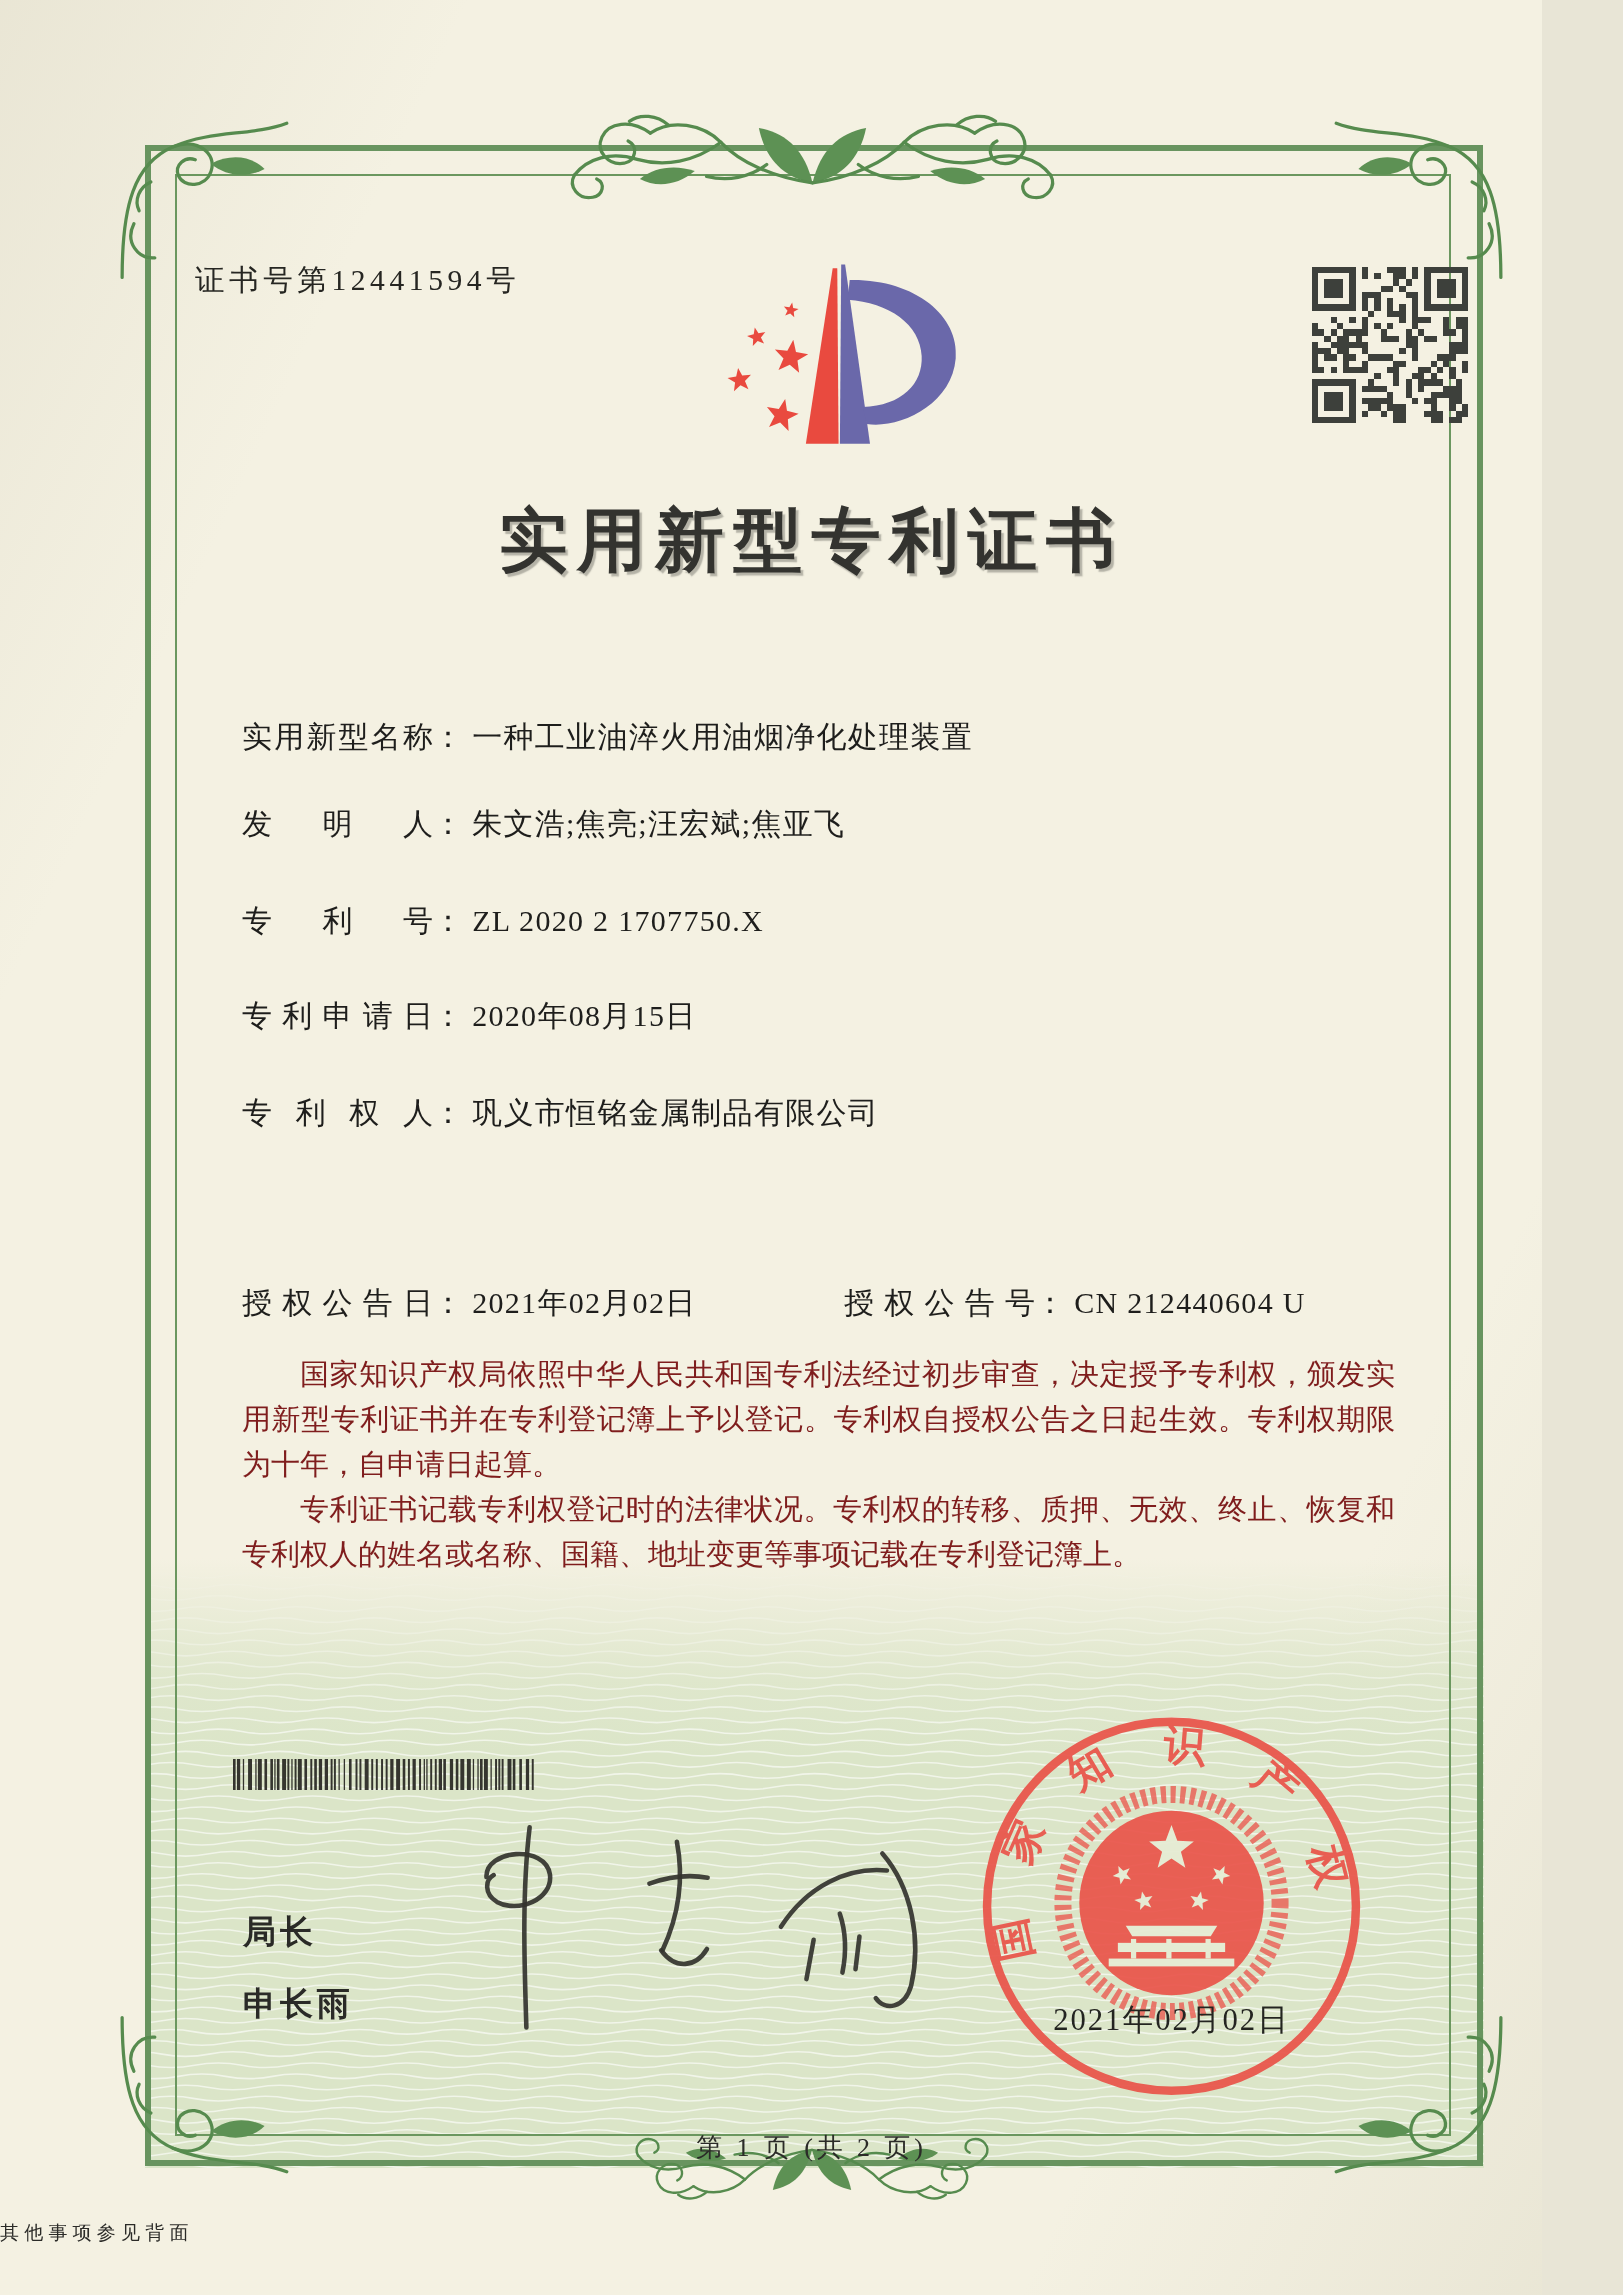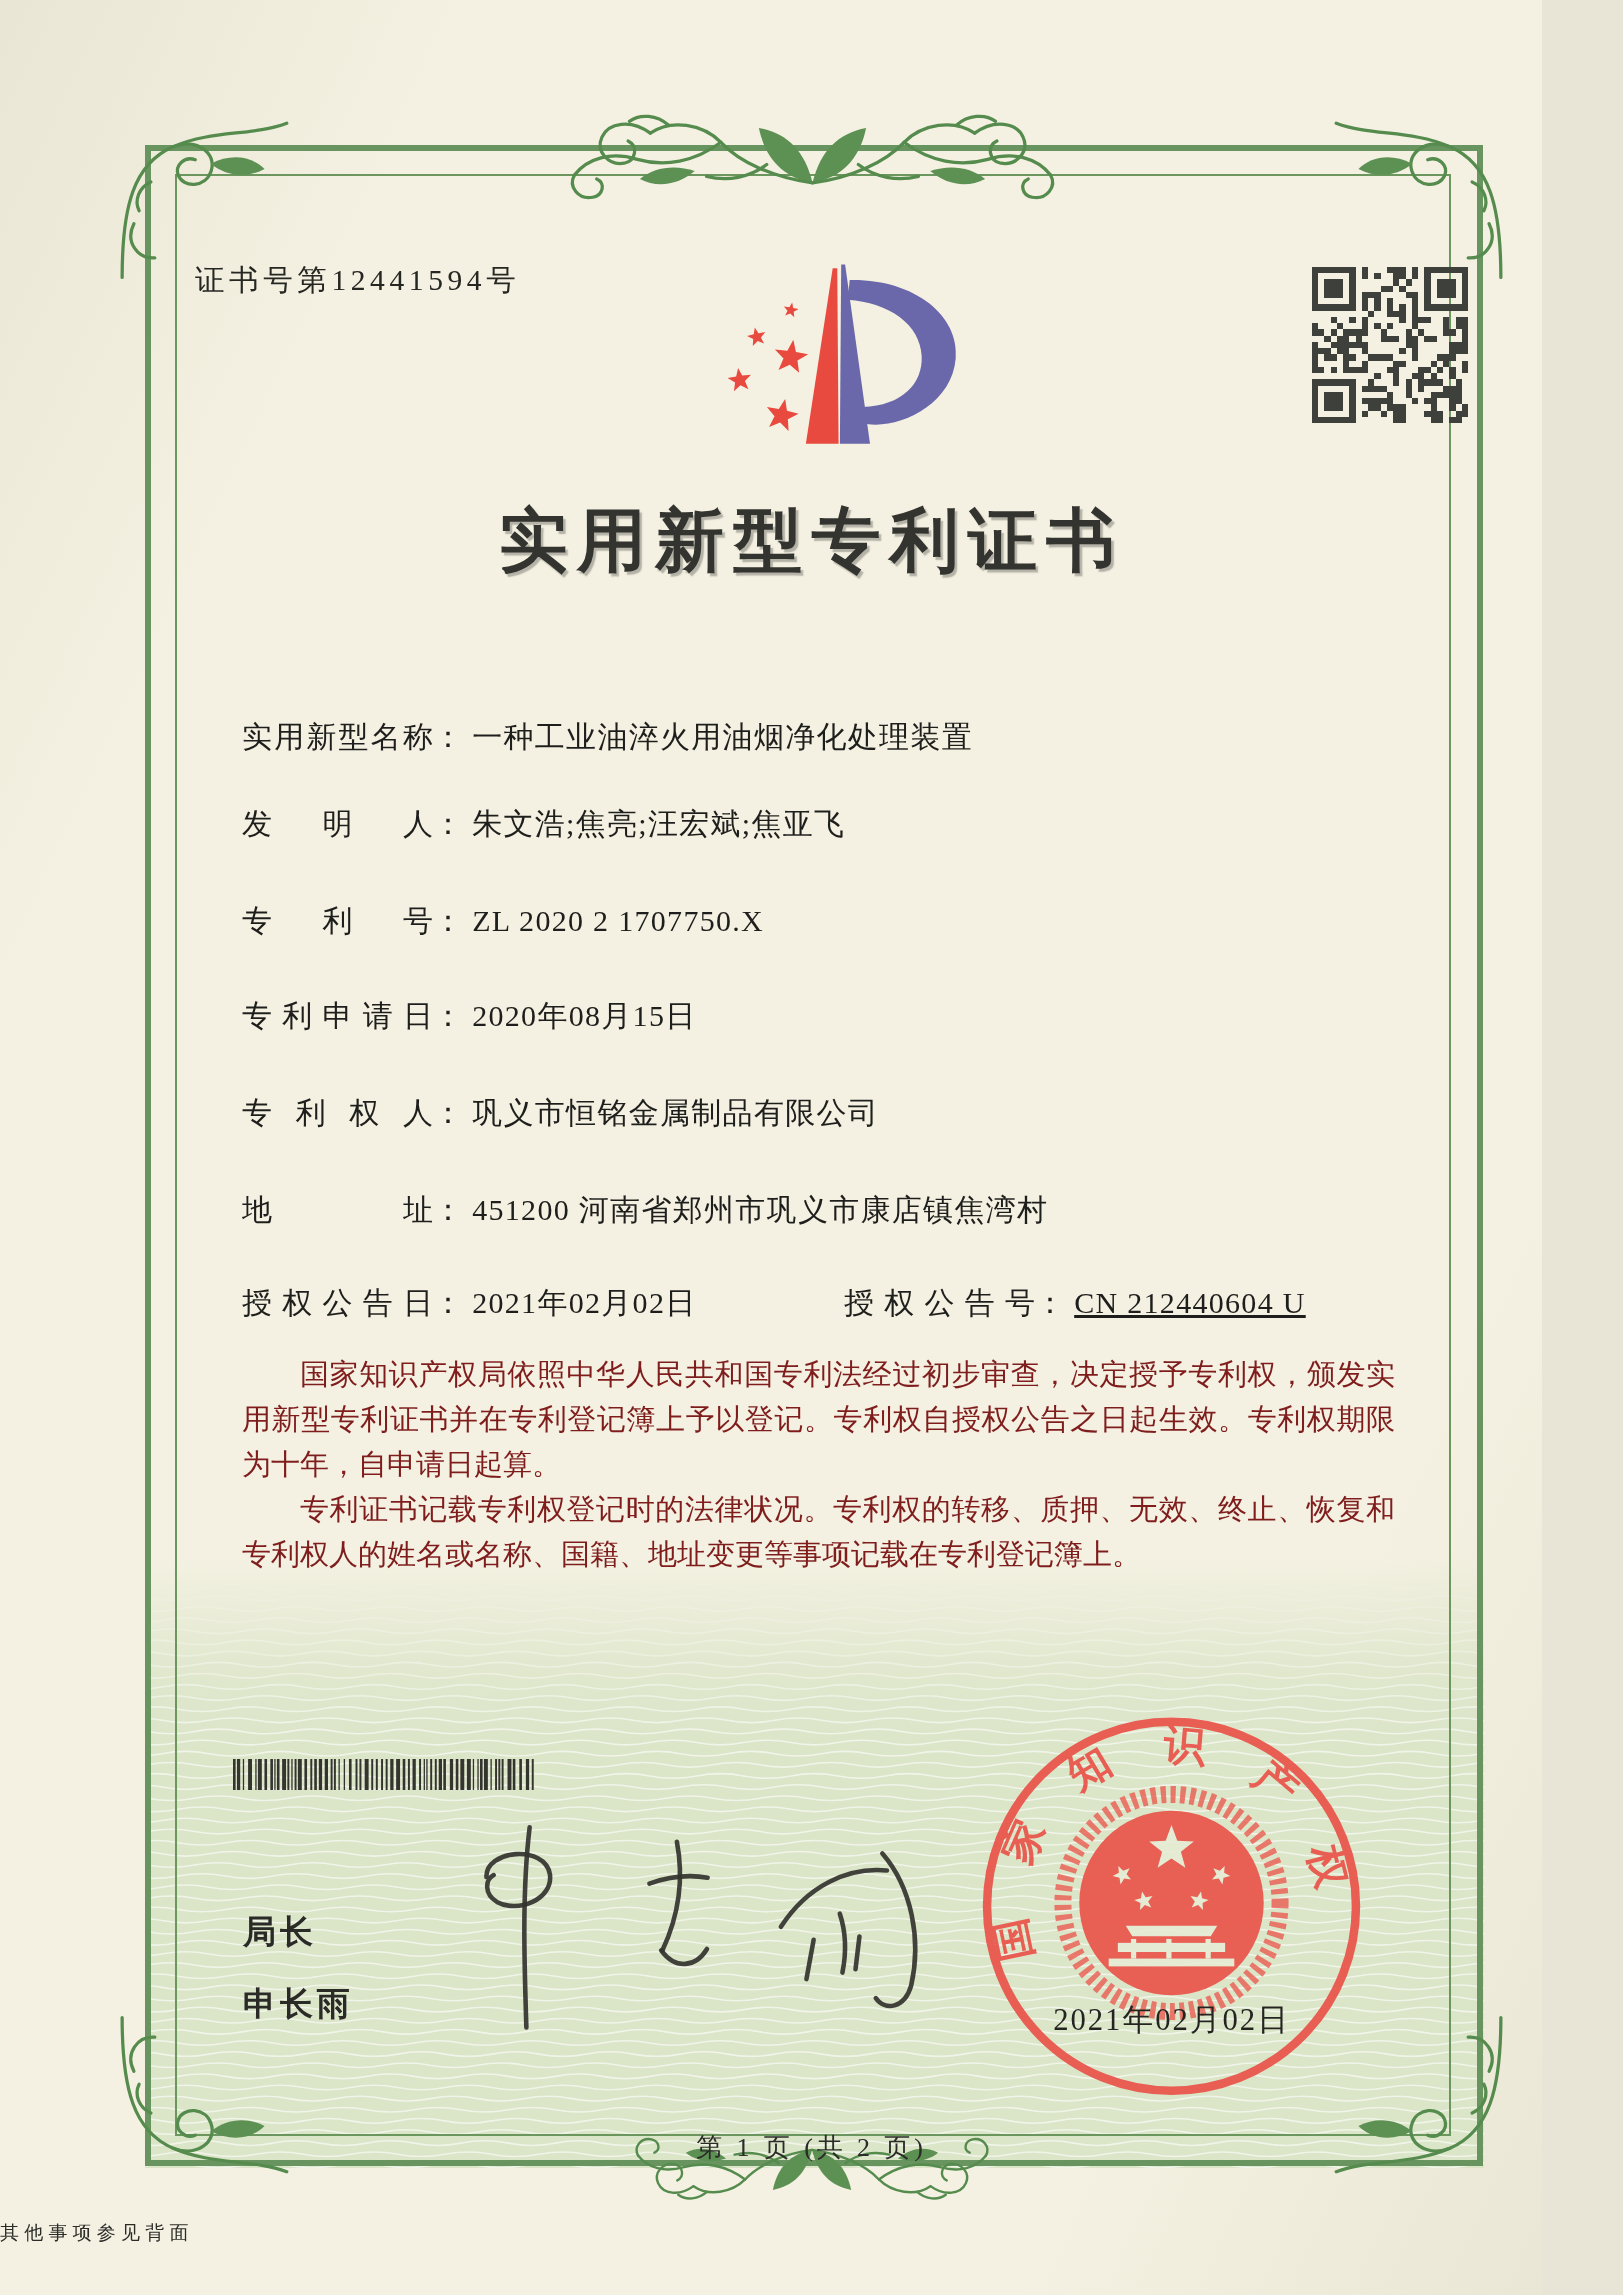--- a/index.html
+++ b/index.html
@@ -32,21 +32,21 @@
   .ornament .leaf{fill:#5d9154;stroke:none;}
   
   .abs{position:absolute;z-index:4;}
   .certno{left:195px;top:261px;font-size:29.5px;letter-spacing:4.6px;color:#262622;}
   .title{left:0;top:495px;width:1623px;text-align:center;font-size:69px;font-weight:bold;
          letter-spacing:9.2px;color:#33332f;text-shadow:2.6px 2.6px 1.3px rgba(60,60,55,.35);}
   .frow{left:242px;width:1172px;font-size:30px;color:#1e1e1c;white-space:nowrap;}
   .flabel{display:inline-block;width:191px;text-align:justify;text-align-last:justify;}
   .fcolon{display:inline-block;margin-right:9.2px;}
   .fvalue{letter-spacing:1.3px;}
-  .grant-right{position:absolute;left:602px;top:0;white-space:nowrap;text-decoration:underline;}
+  .grant-right{position:absolute;left:602px;top:0;white-space:nowrap;}
   .grant-right .flabel{width:191px;}
   .bodytext{left:242px;top:1352px;width:1153px;font-size:29px;line-height:45px;text-align:justify;color:#7f1d1d;}
   .bodytext p{margin:0;text-indent:2em;}
   .signer{left:243px;font-size:33px;font-weight:bold;color:#2a2a27;
           font-family:"Liberation Sans","DejaVu Sans",sans-serif;letter-spacing:3.9px;}
   .pageinfo{left:0;top:2113px;width:1623px;text-align:center;font-size:26px;letter-spacing:3.9px;color:#2b2b28;margin-top:17px;}
   .backnote{left:0;top:2220px;width:1623px;text-align:left;font-size:19px;letter-spacing:5.2px;color:#2b2b28;}
   .qr{position:absolute;left:1312px;top:267px;width:156px;height:156px;z-index:4;}
   .barcode{position:absolute;left:233px;top:1759px;width:304px;height:31px;z-index:4;}
   .logo{position:absolute;left:686px;top:250px;width:296px;height:229px;z-index:4;}
@@ -488,23 +488,20 @@
   </div>
   <div class="abs frow" style="top:901px">
     <span class="flabel">专利号</span><span class="fcolon">：</span><span class="fvalue">ZL 2020 2 1707750.X</span>
   </div>
   <div class="abs frow" style="top:996px">
     <span class="flabel">专利申请日</span><span class="fcolon">：</span><span class="fvalue">2020年08月15日</span>
   </div>
   <div class="abs frow" style="top:1093px">
     <span class="flabel">专利权人</span><span class="fcolon">：</span><span class="fvalue">巩义市恒铭金属制品有限公司</span>
   </div>
-  <div class="abs frow" style="top:1190px">
-    <span class="flabel">地址</span><span class="fcolon">：</span><span class="fvalue">451200 河南省郑州市巩义市康店镇焦湾村</span>
-  </div>
 
   <div class="abs frow" style="top:1283px">
     <span class="flabel">授权公告日</span><span class="fcolon">：</span><span class="fvalue">2021年02月02日</span>
     <span class="grant-right">
       <span class="flabel">授权公告号</span><span class="fcolon">：</span><span class="fvalue">CN 212440604 U</span>
     </span>
   </div>
 
   <div class="abs bodytext">
     <p>国家知识产权局依照中华人民共和国专利法经过初步审查，决定授予专利权，颁发实用新型专利证书并在专利登记簿上予以登记。专利权自授权公告之日起生效。专利权期限为十年，自申请日起算。</p>

